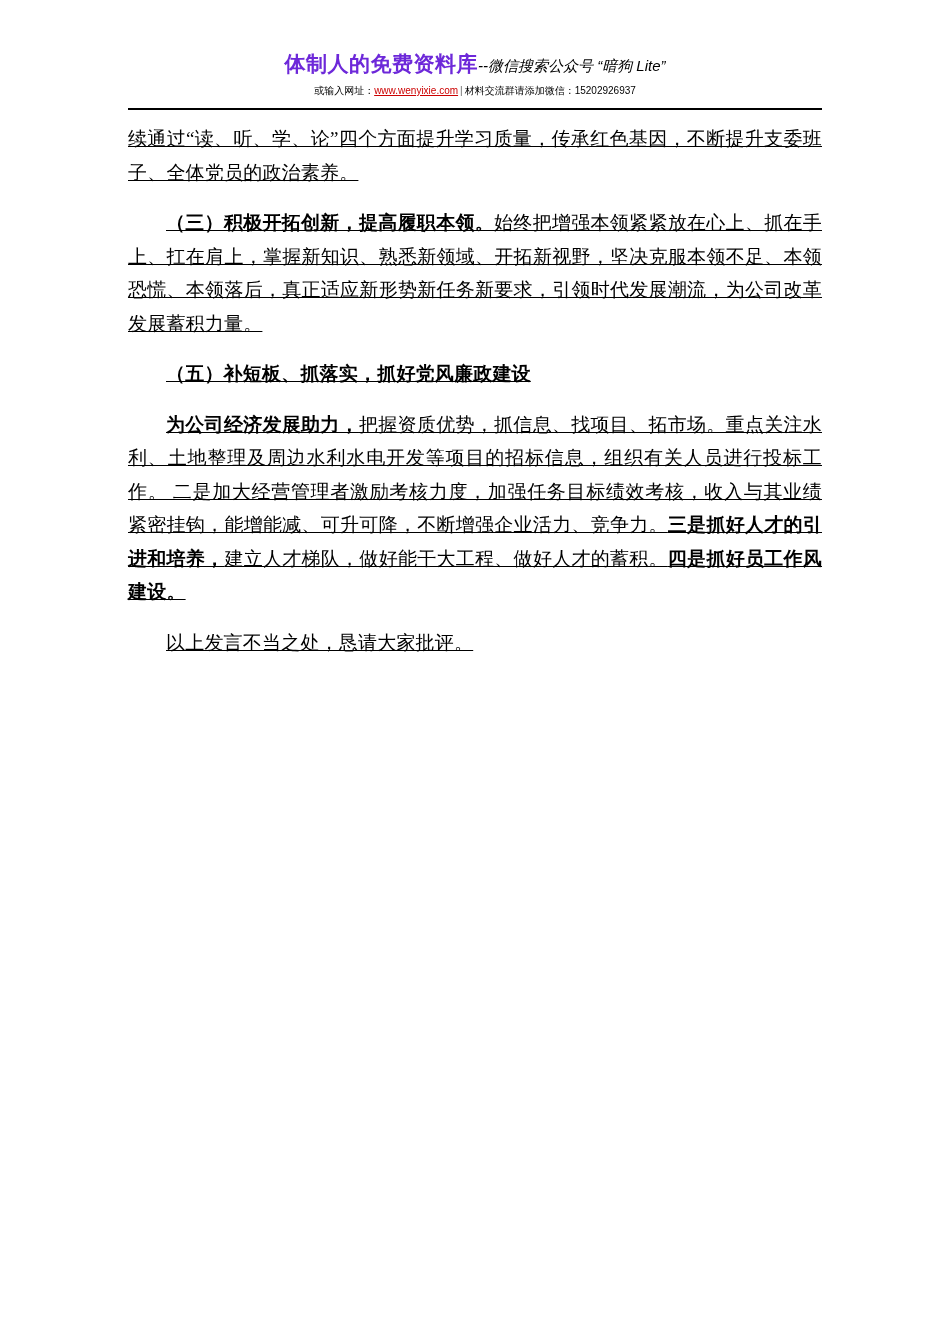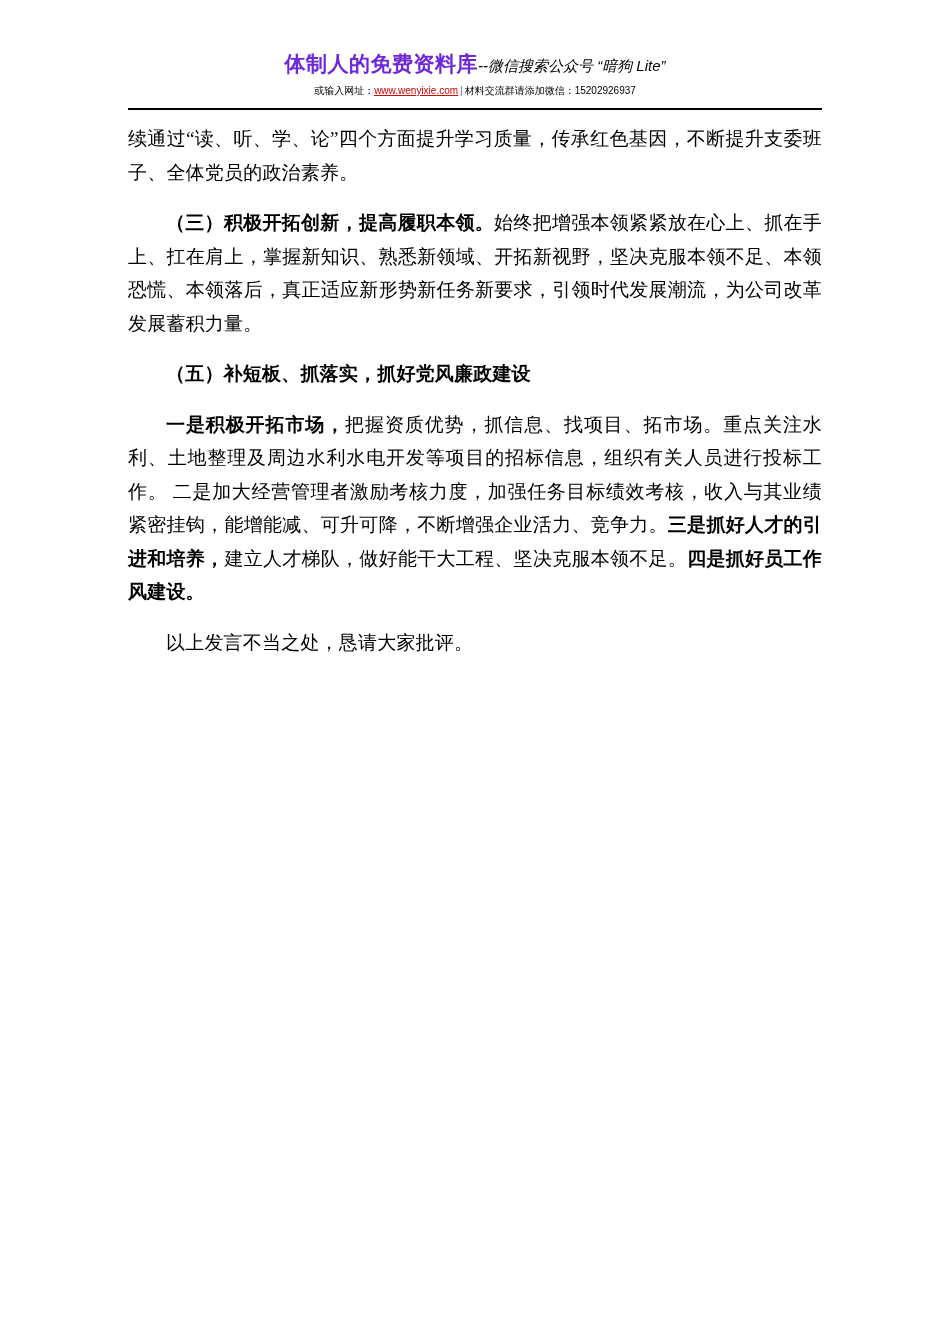--- a/index.html
+++ b/index.html
@@ -71,20 +71,21 @@
     height: 2px;
     background: #000000;
   }
 
   
   .content {
     position: absolute;
     top: 122px;
     left: 128px;
     width: 694px;
+    text-decoration: underline;
   }
   p {
     margin: 0;
     font-size: 19px;
     line-height: 33.5px;
     text-align: justify;
     text-justify: inter-ideograph;
     letter-spacing: 0.2px;
   }
   .indent2 {
@@ -112,18 +113,18 @@
 
   <div class="content">
 
     <p class=""><span>续通过“读、听、学、论”四个方面提升学习质量，传承红色基因，不断提升支委班子、全体党员的政治素养。</span></p>
 
     <p class="indent2"><span class="b">（三）积极开拓创新，提高履职本领。</span><span>始终把增强本领紧紧放在心上、抓在手上、扛在肩上，掌握新知识、熟悉新领域、开拓新视野，坚决克服本领不足、本领恐慌、本领落后，真正适应新形势新任务新要求，引领时代发展潮流，为公司改革发展蓄积力量。</span></p>
 
 
     <p class="indent2"><span class="b">（五）补短板、抓落实，抓好党风廉政建设</span></p>
 
-    <p class="indent2"><span class="b">一是积极开拓市场，</span><span>把握资质优势，抓信息、找项目、拓市场。重点关注水利、土地整理及周边水利水电开发等项目的招标信息，组织有关人员进行投标工作。  二是加大经营管理者激励考核力度，加强任务目标绩效考核，收入与其业绩紧密挂钩，能增能减、可升可降，不断增强企业活力、竞争力。</span><span class="b">三是抓好人才的引进和培养，</span><span>建立人才梯队，做好能干大工程、坚决克服本领不足。</span><span class="b">四是抓好员工作风建设。</span></p>
+    <p class="indent2"><span class="b">为公司经济发展助力，</span><span>把握资质优势，抓信息、找项目、拓市场。重点关注水利、土地整理及周边水利水电开发等项目的招标信息，组织有关人员进行投标工作。  二是加大经营管理者激励考核力度，加强任务目标绩效考核，收入与其业绩紧密挂钩，能增能减、可升可降，不断增强企业活力、竞争力。</span><span class="b">三是抓好人才的引进和培养，</span><span>建立人才梯队，做好能干大工程、做好人才的蓄积。</span><span class="b">四是抓好员工作风建设。</span></p>
 
     <p class="indent2"><span>以上发言不当之处，恳请大家批评。</span></p>
 
   </div>
 </div>
 
 </body></html>

